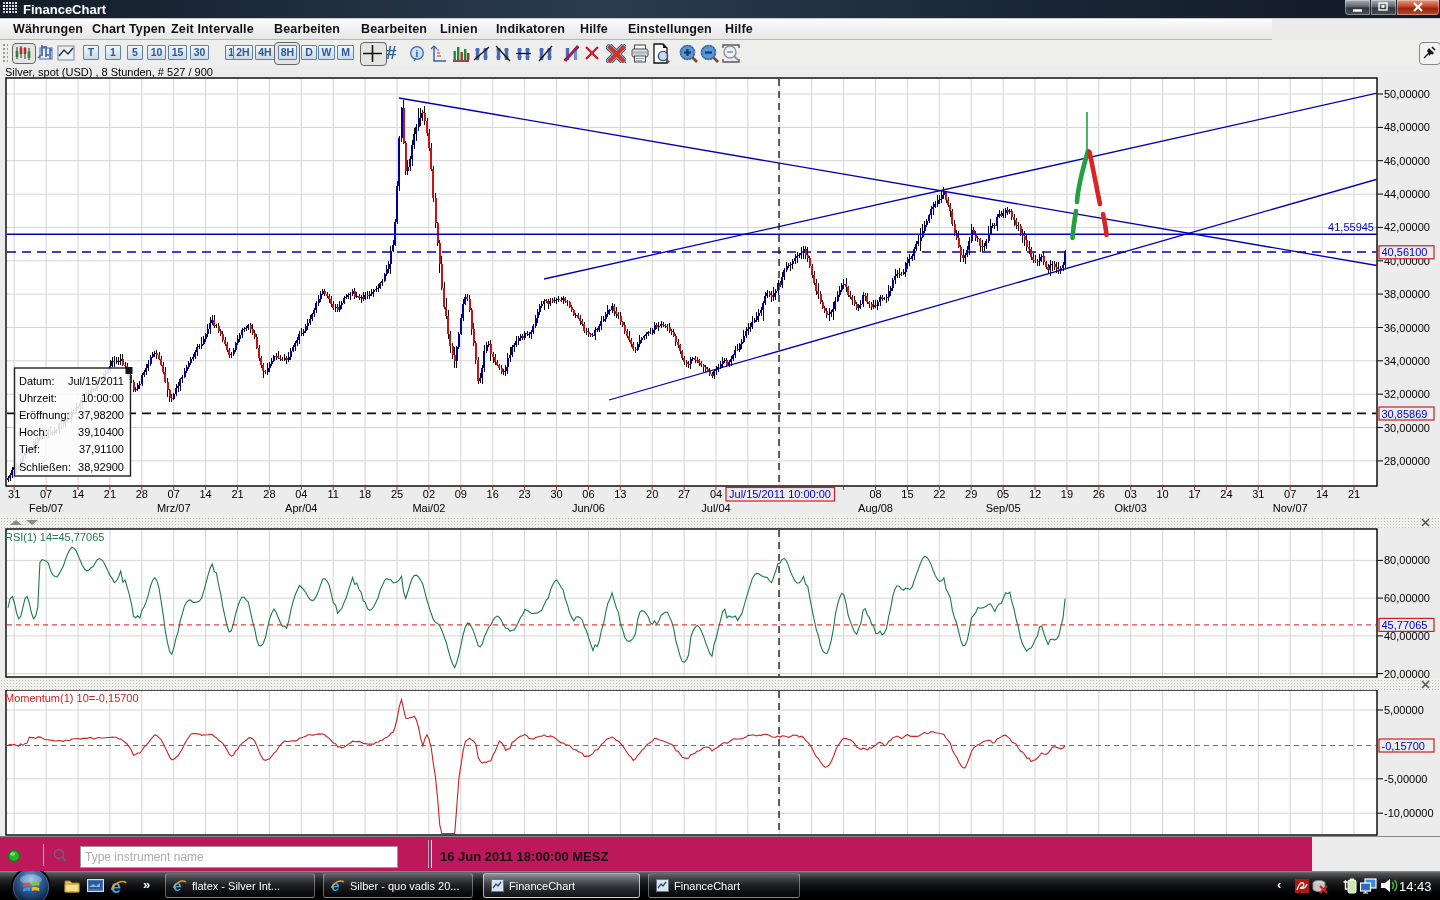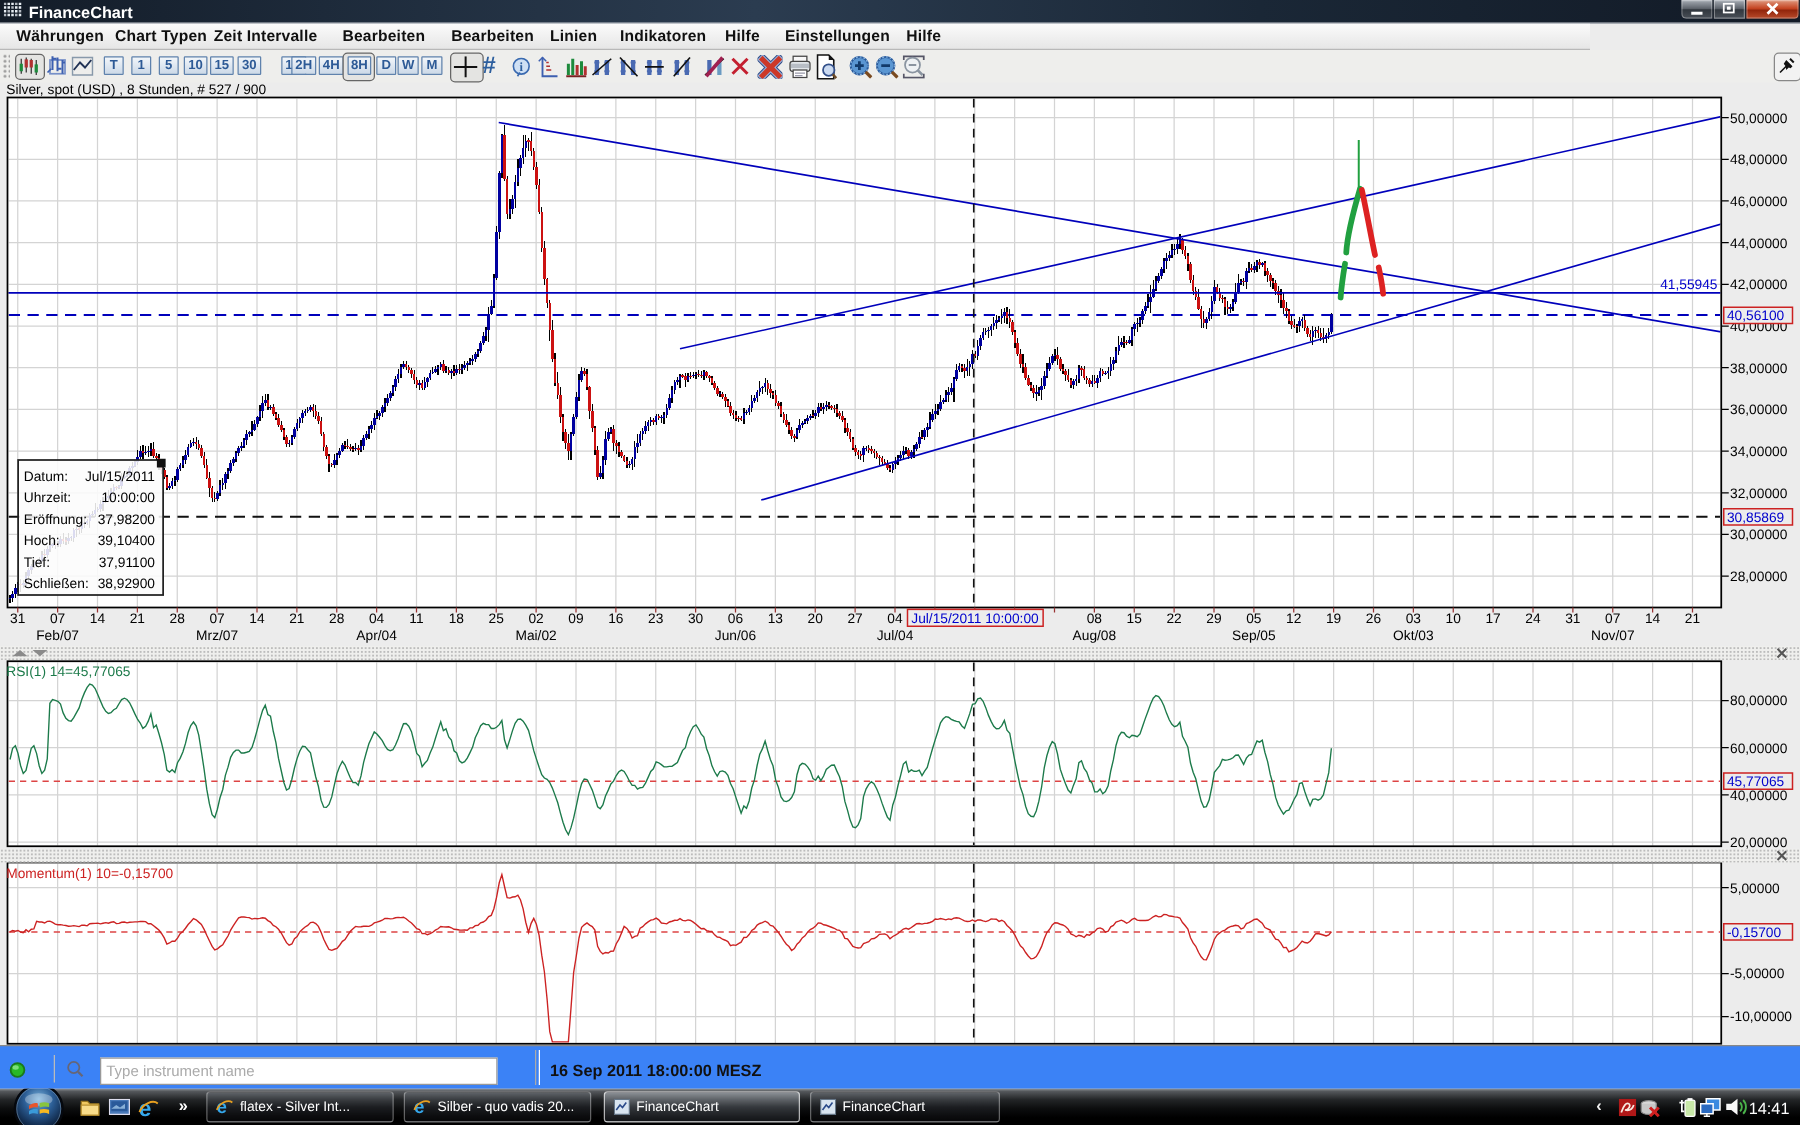--- a/index.html
+++ b/index.html
@@ -10,21 +10,21 @@
 #titlebar .sep{position:absolute;bottom:0;left:0;width:1440px;height:1px;background:#c8ccd2}
 #menubar{position:absolute;top:19px;left:0;width:1272px;height:20px;
  background:linear-gradient(#fbfbfb,#e6e6e6);border-bottom:1px solid #b8b8b8}
 .mi{position:absolute;top:3px;font-size:12.5px;letter-spacing:0.15px;font-weight:bold;color:#101010}
 #toolbar{position:absolute;top:40px;left:0;width:1440px;height:26px;background:#eeeeec}
 .pb{position:absolute;top:5px;height:13px;border:1.5px solid #5f82ad;background:linear-gradient(#f2f6fa,#ccd9e8);
  color:#2d5a96;font-size:10.5px;font-weight:bold;text-align:center;line-height:13px;border-radius:1px}
 .selbox{position:absolute;border:1.4px solid #666;border-radius:4px;background:#e4e4e2}
 .split{position:absolute;left:0;width:1440px;height:11px;background-color:#efefed;
  background-image:radial-gradient(#bcbcbc 0.7px,transparent 0.95px);background-size:3px 3px}
-#statusbar{position:absolute;top:836px;left:0;width:1440px;height:35px;background:#3b82f6}
+#statusbar{position:absolute;top:836px;left:0;width:1312px;height:35px;background:#be185d}
 #taskbar{position:absolute;top:871px;left:0;width:1440px;height:29px;
  background:linear-gradient(#8e9296 0,#55585c 7%,#232527 30%,#0c0d0e 55%,#000 80%);color:#fff}
 .tbtn{position:absolute;top:2px;height:23px;border:1px solid rgba(255,255,255,0.35);border-radius:3px;
  background:linear-gradient(rgba(105,110,116,0.65),rgba(34,36,40,0.7) 50%,rgba(8,8,10,0.75));
  display:flex;align-items:center;color:#fff;font-size:11px;white-space:nowrap;overflow:hidden}
 .tbact{background:linear-gradient(rgba(160,166,172,0.75),rgba(70,74,80,0.7) 50%,rgba(24,26,30,0.75));
  border-color:rgba(255,255,255,0.65)}
 .wb{width:25px;height:15px;border-right:1px solid #20262e;box-shadow:inset 0 0 0 1px rgba(255,255,255,0.35)}
 </style></head><body>
 <div id="root">
@@ -375,21 +375,21 @@
         <circle cx="9" cy="9" r="5.5" fill="#28b828" stroke="#1a7a1a" stroke-width="1.5"></circle>
         <ellipse cx="7.5" cy="7" rx="2.5" ry="1.8" fill="#90e890" fill-opacity="0.8"></ellipse>
       </svg>
       <div style="position:absolute;left:43px;top:8px;height:22px;width:1px;background:#bbb"></div>
       <svg width="18" height="18" style="position:absolute;left:52px;top:11px">
         <circle cx="7" cy="7" r="4.5" fill="none" stroke="#667" stroke-width="1.4"></circle>
         <path d="M10.5 10.5L14 14" stroke="#667" stroke-width="1.8"></path>
       </svg>
       <div style="position:absolute;left:80px;top:10px;width:312px;height:20px;background:#fff;border:1px solid #999;color:#aaa;font-size:12px;line-height:20px;padding-left:4px">Type instrument name</div>
       <div style="position:absolute;left:428px;top:4px;height:28px;width:2px;border-left:1px solid #aaa;border-right:1px solid #fff"></div>
-      <div style="position:absolute;left:440px;top:13px;font-size:13px;font-weight:bold;color:#111">16 Sep 2011 18:00:00 MESZ</div>
+      <div style="position:absolute;left:440px;top:13px;font-size:13px;font-weight:bold;color:#111">16 Jun 2011 18:00:00 MESZ</div>
     </div>
     <div id="taskbar">
       <svg width="44" height="30" viewBox="0 0 44 30" style="position:absolute;left:9px;top:0">
         <defs>
           <radialGradient id="orb" cx="50%" cy="30%" r="75%">
             <stop offset="0%" stop-color="#7ab2dc"></stop>
             <stop offset="40%" stop-color="#2c5e96"></stop>
             <stop offset="75%" stop-color="#122c4e"></stop>
             <stop offset="100%" stop-color="#060f1c"></stop>
           </radialGradient>
@@ -465,14 +465,14 @@
       </svg>
       <svg width="17" height="16" viewBox="0 0 17 16" style="position:absolute;left:1360px;top:7px">
         <rect x="5" y="1" width="11" height="9" fill="#3a8ae0" stroke="#fff" stroke-width="1.2"></rect>
         <rect x="0.5" y="5" width="10" height="8" fill="#2a6ac0" stroke="#fff" stroke-width="1.2"></rect>
         <path d="M3 15h5M5.5 13v2" stroke="#fff" stroke-width="1.2"></path>
       </svg>
       <svg width="18" height="16" viewBox="0 0 18 16" style="position:absolute;left:1380px;top:7px">
         <path d="M1 5h4l5-4v13l-5-4H1z" fill="#f8f8f8"></path>
         <path d="M12 4c2 2 2 5 0 7M14.5 2c3 3 3 8 0 11" stroke="#4ab44a" stroke-width="1.5" fill="none"></path>
       </svg>
-      <div style="position:absolute;left:1399px;top:8px;color:#fff;font-size:13px">14:41</div>
+      <div style="position:absolute;left:1399px;top:8px;color:#fff;font-size:13px">14:43</div>
     </div>
   </div>
 </body></html>

